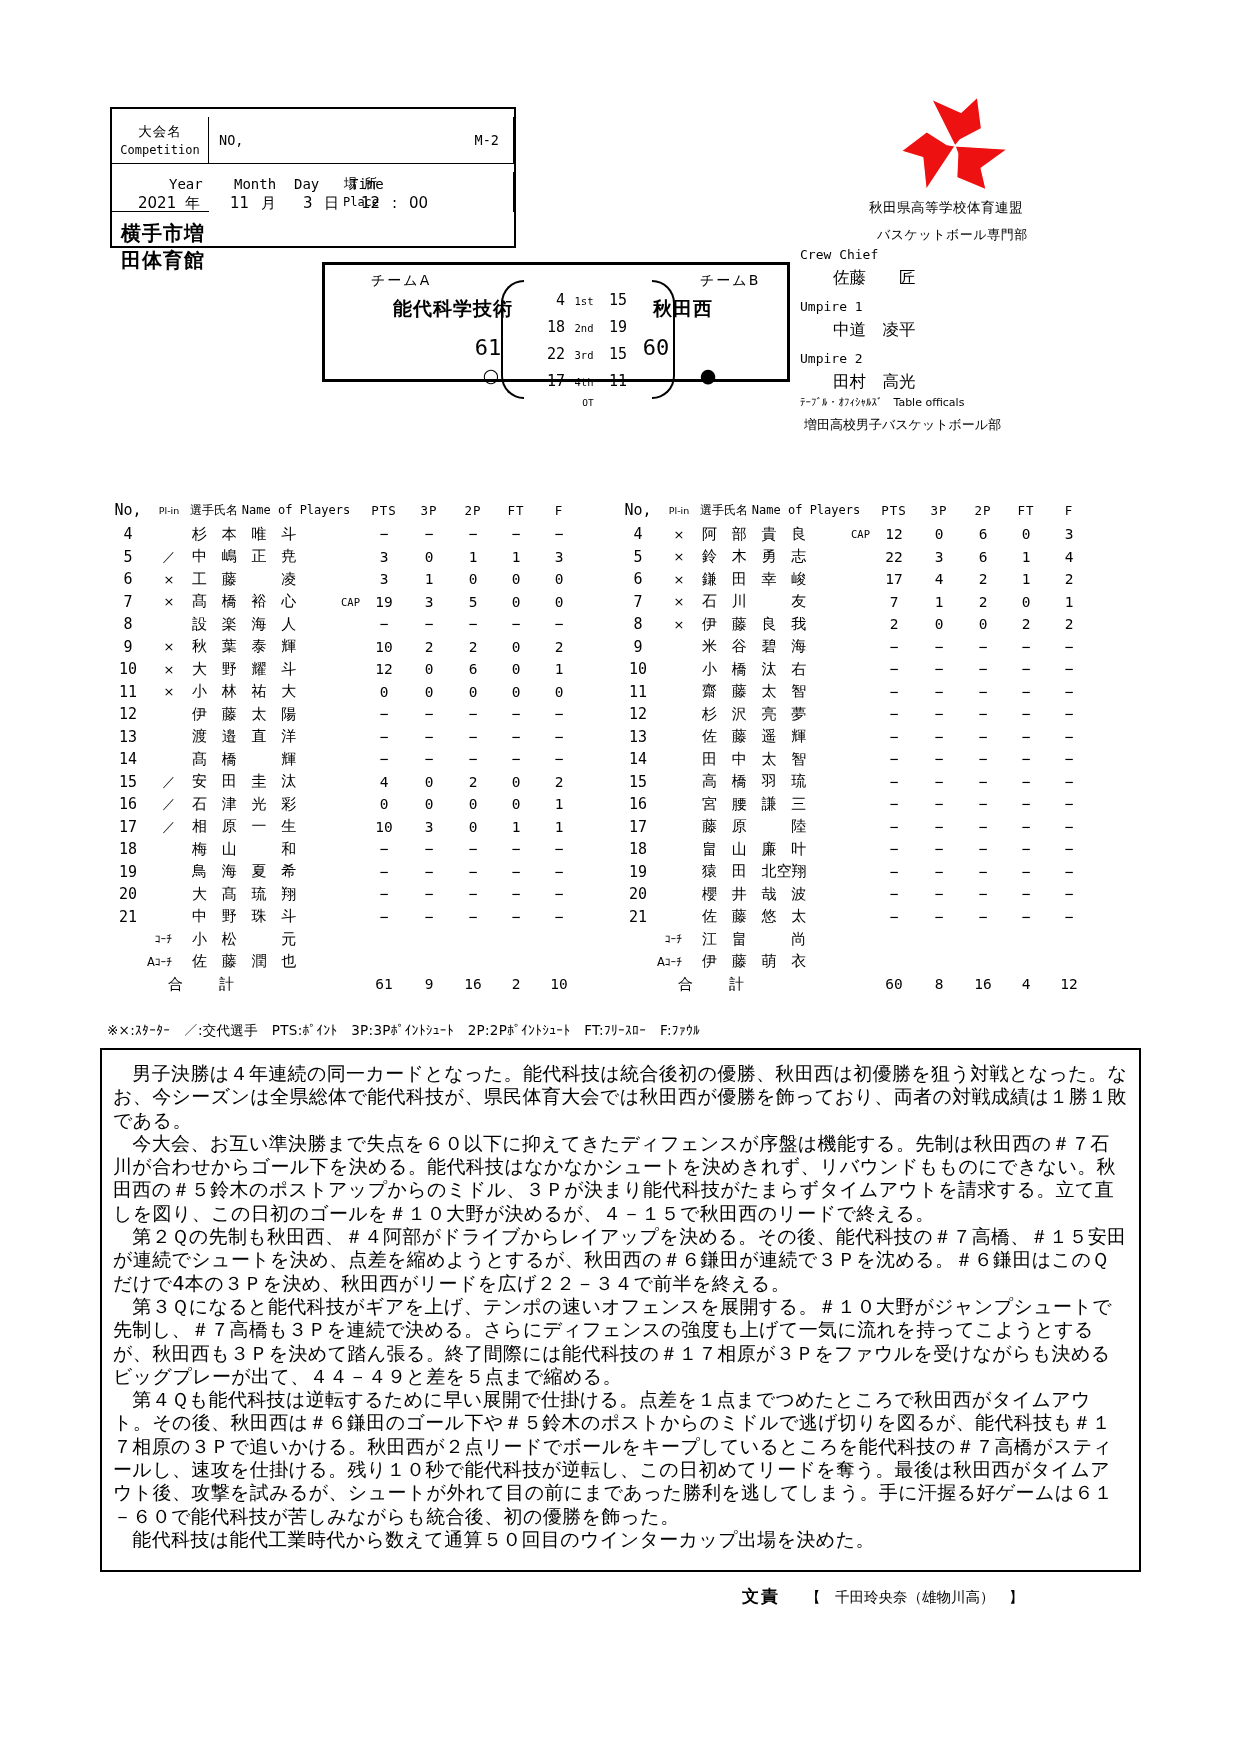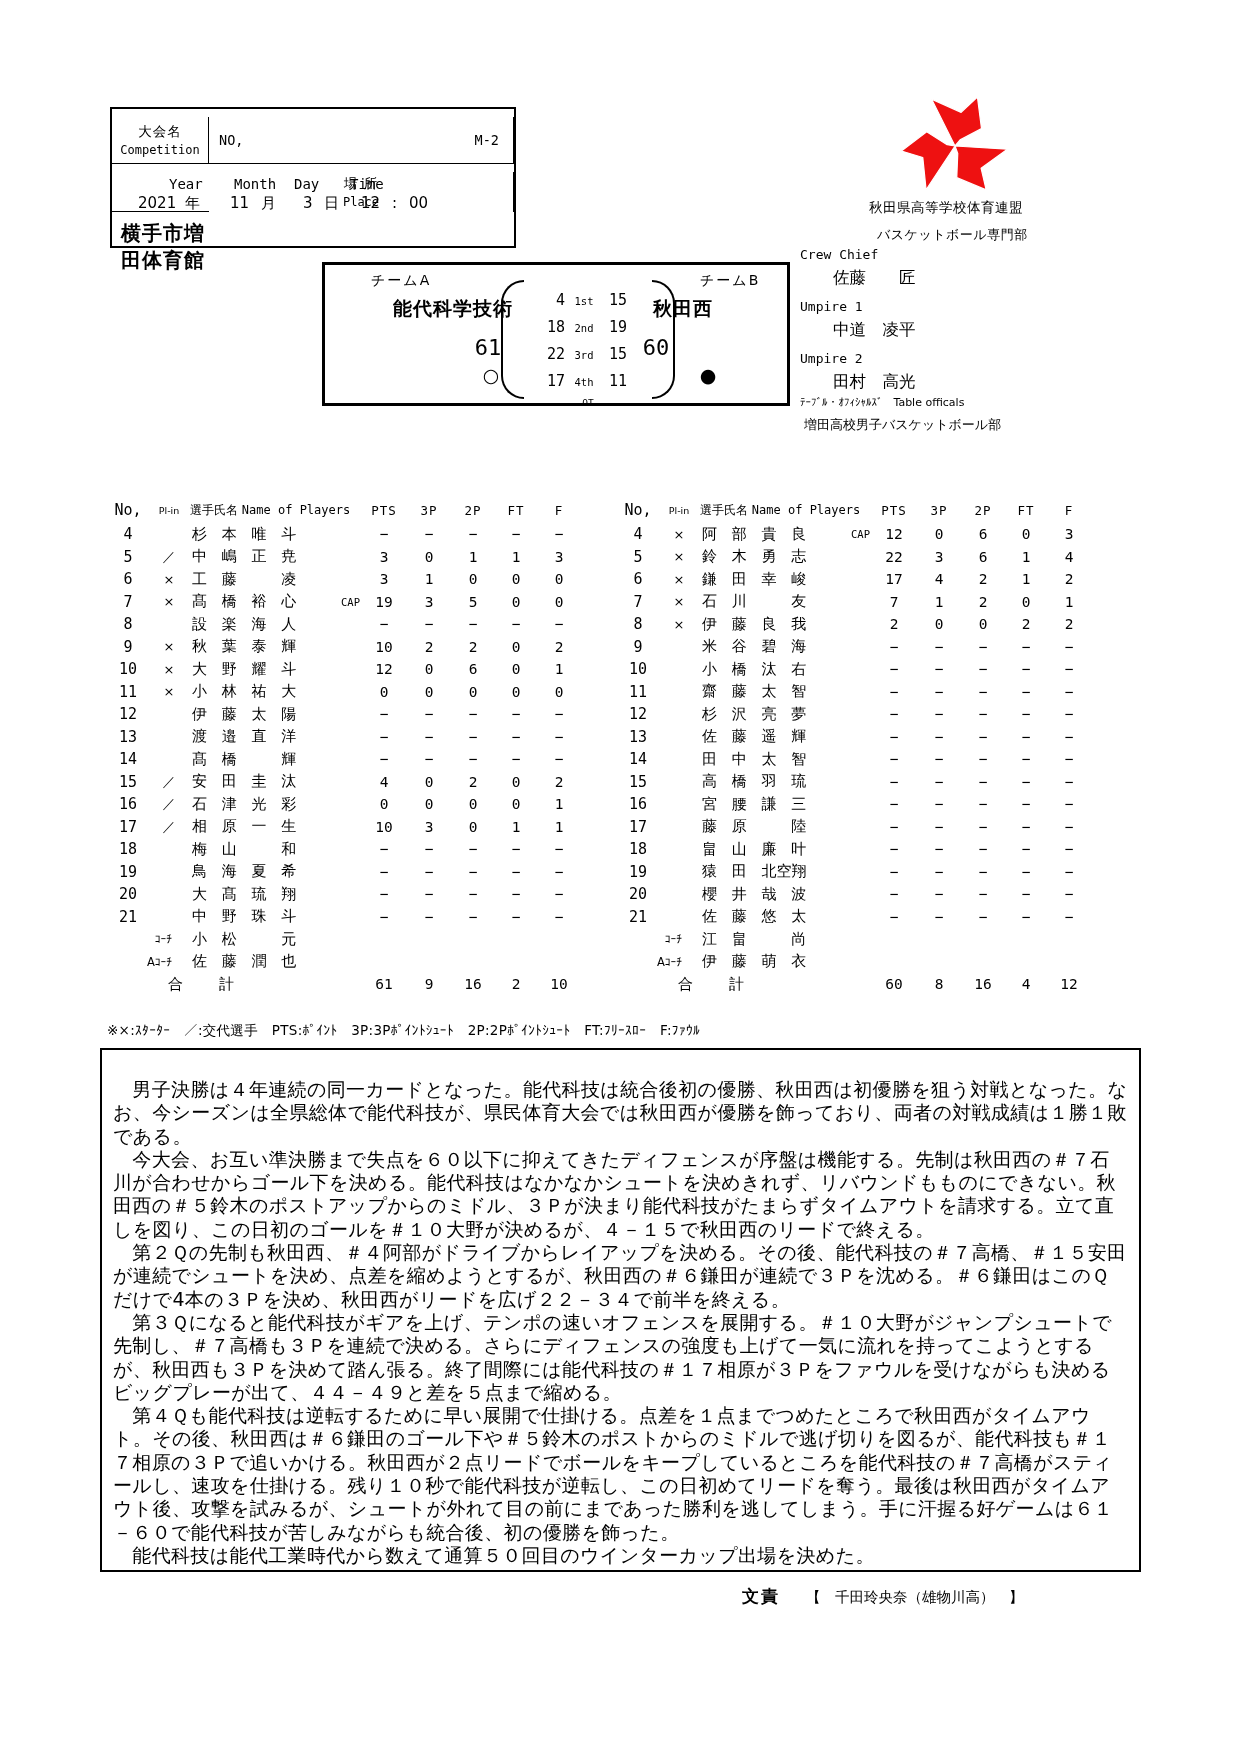--- a/index.html
+++ b/index.html
@@ -30,21 +30,21 @@
   .ht-date .dl { position:absolute; top:4px; font-size:14px; }
   .ht-date .dv { position:absolute; top:22px; font-size:15px; font-family:"DejaVu Sans","Liberation Sans",sans-serif; }
   .ht-place-val { display:flex; align-items:center; padding-left:9px; font-size:20px; font-weight:bold; letter-spacing:1px; }
 
   
   .logo { position:absolute; left:890px; top:95px; width:130px; height:102px; }
   .org-name { position:absolute; left:869px; top:199px; font-size:13.5px; letter-spacing:0.5px; }
   .org-dept { position:absolute; left:877px; top:226px; font-size:13px; letter-spacing:0.5px; }
 
   
-  .scorebox { position:absolute; left:322px; top:262px; width:468px; height:144px; border:3px solid #000; }
+  .scorebox { position:absolute; left:322px; top:262px; width:468px; height:120px; border:3px solid #000; }
   .sb-team-label { position:absolute; top:7px; font-size:14px; letter-spacing:2px; }
   .sb-a-label { left:46px; } .sb-b-label { left:375px; }
   .sb-name { position:absolute; top:31px; text-align:center; font-size:19px; font-weight:bold; letter-spacing:1px; }
   .sb-a-name { left:58px; width:140px; } .sb-b-name { left:288px; width:140px; }
   .sb-score { position:absolute; top:70px; text-align:center; font-size:22px; font-family:"DejaVu Sans Mono","Liberation Mono",monospace; }
   .sb-a-score { left:103px; width:120px; } .sb-b-score { left:271px; width:120px; }
   .sb-mark { position:absolute; top:99px; text-align:center; font-size:19px; }
   .sb-a-mark { left:106px; width:120px; } .sb-b-mark { left:323px; width:120px; }
   .paren { position:absolute; top:15px; width:23px; height:119px; }
   .paren-left  { left:176px; border:2px solid #000; border-right:none; border-radius:26px 0 0 26px; }
@@ -79,21 +79,21 @@
   .c-cap { font-size:10.5px; font-family:"DejaVu Sans Mono","Liberation Mono",monospace;text-align:right; }
   .c-st { font-size:14.5px; text-align:center; font-family:"DejaVu Sans Mono","Liberation Mono",monospace; }
   .c-coach-label { grid-column:span 2; font-size:11.5px; text-align:right; padding-right:18px; }
   .c-total-label { grid-column:2 / span 3; font-size:15px; padding-left:20px; letter-spacing:2px; }
 
   .legend { position:absolute; left:107px; top:1022px; font-size:13.5px; letter-spacing:0.3px; }
 
   
   .report-box {
     position:absolute; left:100px; top:1048px; width:1041px; height:524px;
-    border:2.5px solid #000; padding:28px 11px;
+    border:2.5px solid #000; padding:12px 11px;
   }
   .report-box p { font-size:19px; line-height:23.3px; letter-spacing:0.35px; text-align:left; }
 
   .footer { position:absolute; left:742px; top:1585px; display:flex; align-items:baseline; gap:26px; }
   .footer .f-label { font-size:17px; font-weight:bold; letter-spacing:2px; }
   .footer .f-credit { font-size:14.5px; }
 </style>
 </head>
 <body>
 

